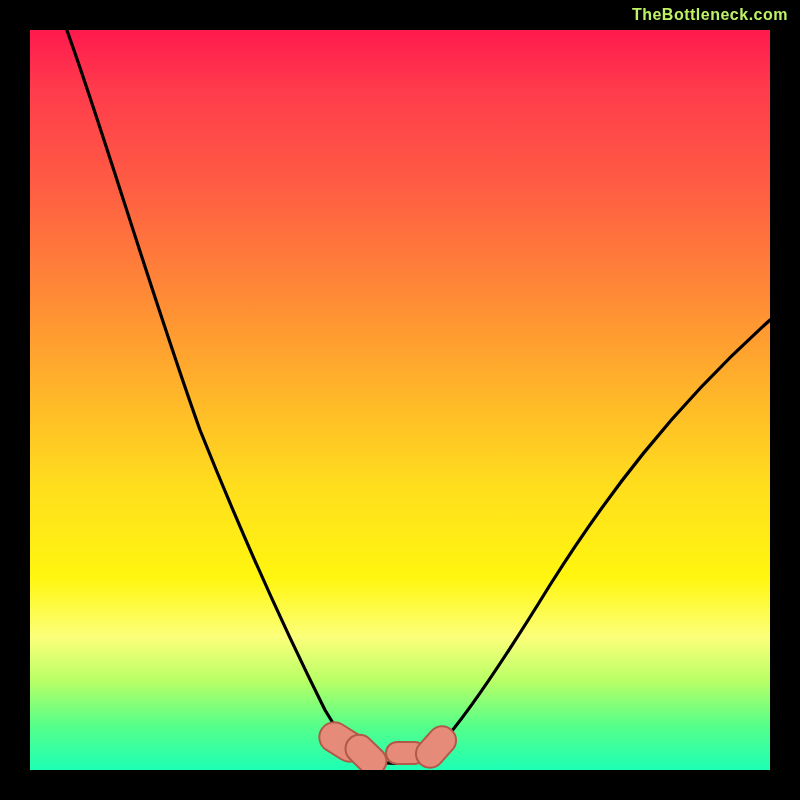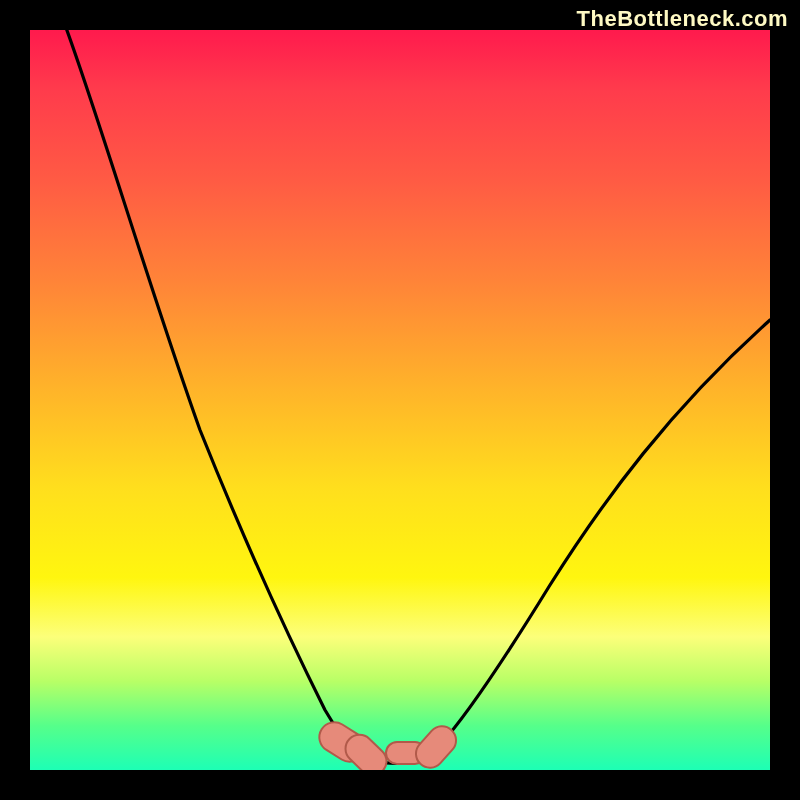--- a/index.html
+++ b/index.html
@@ -43,22 +43,22 @@
     position: absolute;
     left: 0;
     top: 0;
     width: 740px;
     height: 740px;
   }
   .watermark {
     position: absolute;
     top: 6px;
     right: 12px;
-    color: #fef9c3;
-    font-size: 22px;
+    color: #bef264;
+    font-size: 16px;
     font-weight: 600;
     letter-spacing: 0.5px;
     user-select: none;
   }
 </style>
 </head>
 <body>
 
 <div class="canvas">
 

